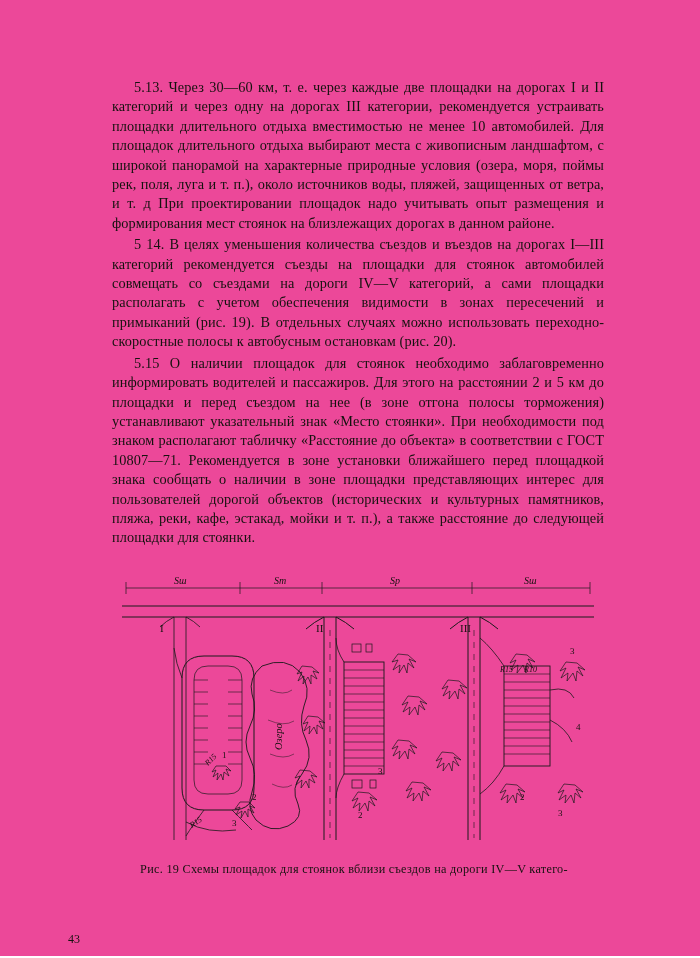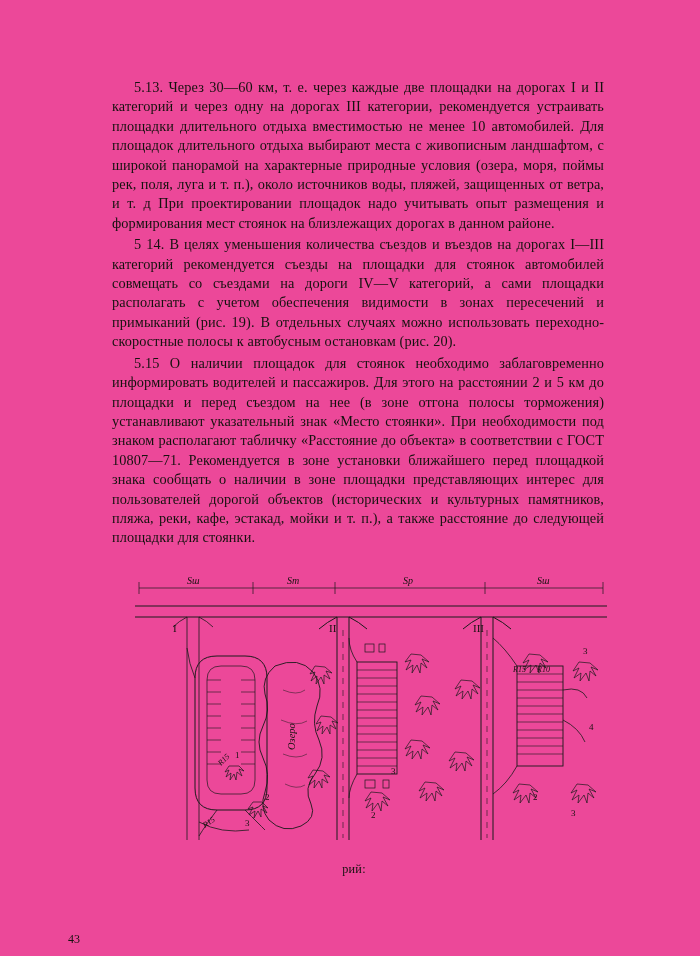--- a/index.html
+++ b/index.html
@@ -37,21 +37,21 @@
     letter-spacing: 0.1px;
     color: #15120f;
   }
   p.para .ind {
     display: inline-block;
     width: 22px;
   }
   
   .figure {
     position: absolute;
-    left: 125px;
+    left: 112px;
     top: 570px;
     width: 492px;
     height: 280px;
   }
   .figure svg { display: block; }
   .fig-caption {
     position: absolute;
     left: 100px;
     top: 862px;
     width: 508px;
@@ -259,18 +259,18 @@
         <text x="246" y="248">2</text>
         <text x="458" y="84">3</text>
         <text x="464" y="160">4</text>
         <text x="408" y="230">2</text>
         <text x="446" y="246">3</text>
       </g>
     </svg>
   </div>
 
   <div class="fig-caption">
-    <span class="c2">рий:</span>
+    <span>Рис. 19  Схемы площадок для стоянок вблизи съездов на дороги IV—V катего-</span>
   </div>
 
 
   <div class="page-number">43</div>
 </div>
 
 </body></html>

